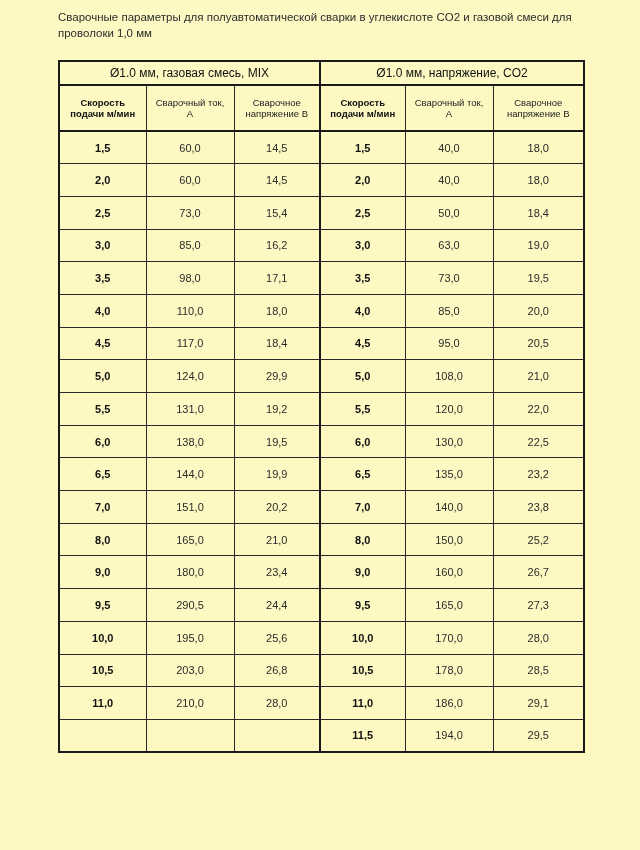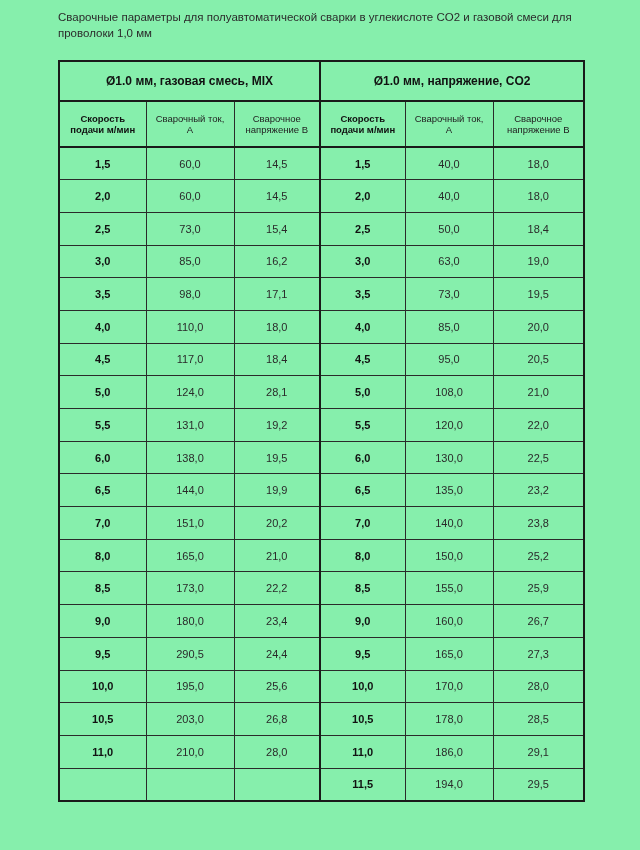--- a/index.html
+++ b/index.html
@@ -8,21 +8,21 @@
     width: 640px;
     height: 850px;
     background: #ffffff;
     font-family: "Liberation Sans", sans-serif;
     color: #222222;
   }
   .page {
     position: relative;
     width: 640px;
     height: 850px;
-    background: #86efac;
+    background: #fef9c3;
     overflow: hidden;
   }
   .doc-title {
     position: absolute;
     left: 58px;
     top: 9px;
     width: 526px;
     margin: 0;
     font-size: 11.5px;
     line-height: 1.42;
@@ -41,23 +41,23 @@
     border: 1px solid #2a2a2a;
     text-align: center;
     vertical-align: middle;
     padding: 0 2px;
     overflow: hidden;
   }
   
   .params-table .half-start { border-left: 2px solid #1a1a1a; }
   
   .params-table tr.group-row th {
-    height: 40px;
+    height: 24px;
     font-size: 12px;
-    font-weight: bold;
+    font-weight: normal;
     color: #111111;
     border-bottom: 2px solid #1a1a1a;
   }
   
   .params-table tr.sub-row th {
     height: 46px;
     font-size: 9.5px;
     line-height: 1.2;
     font-weight: normal;
     color: #222222;
@@ -155,21 +155,21 @@
           <td class="speed">4,5</td>
           <td>117,0</td>
           <td>18,4</td>
           <td class="speed half-start">4,5</td>
           <td>95,0</td>
           <td>20,5</td>
         </tr>
         <tr>
           <td class="speed">5,0</td>
           <td>124,0</td>
-          <td>28,1</td>
+          <td>29,9</td>
           <td class="speed half-start">5,0</td>
           <td>108,0</td>
           <td>21,0</td>
         </tr>
         <tr>
           <td class="speed">5,5</td>
           <td>131,0</td>
           <td>19,2</td>
           <td class="speed half-start">5,5</td>
           <td>120,0</td>
@@ -201,28 +201,20 @@
         </tr>
         <tr>
           <td class="speed">8,0</td>
           <td>165,0</td>
           <td>21,0</td>
           <td class="speed half-start">8,0</td>
           <td>150,0</td>
           <td>25,2</td>
         </tr>
         <tr>
-          <td class="speed">8,5</td>
-          <td>173,0</td>
-          <td>22,2</td>
-          <td class="speed half-start">8,5</td>
-          <td>155,0</td>
-          <td>25,9</td>
-        </tr>
-        <tr>
           <td class="speed">9,0</td>
           <td>180,0</td>
           <td>23,4</td>
           <td class="speed half-start">9,0</td>
           <td>160,0</td>
           <td>26,7</td>
         </tr>
         <tr>
           <td class="speed">9,5</td>
           <td>290,5</td>

